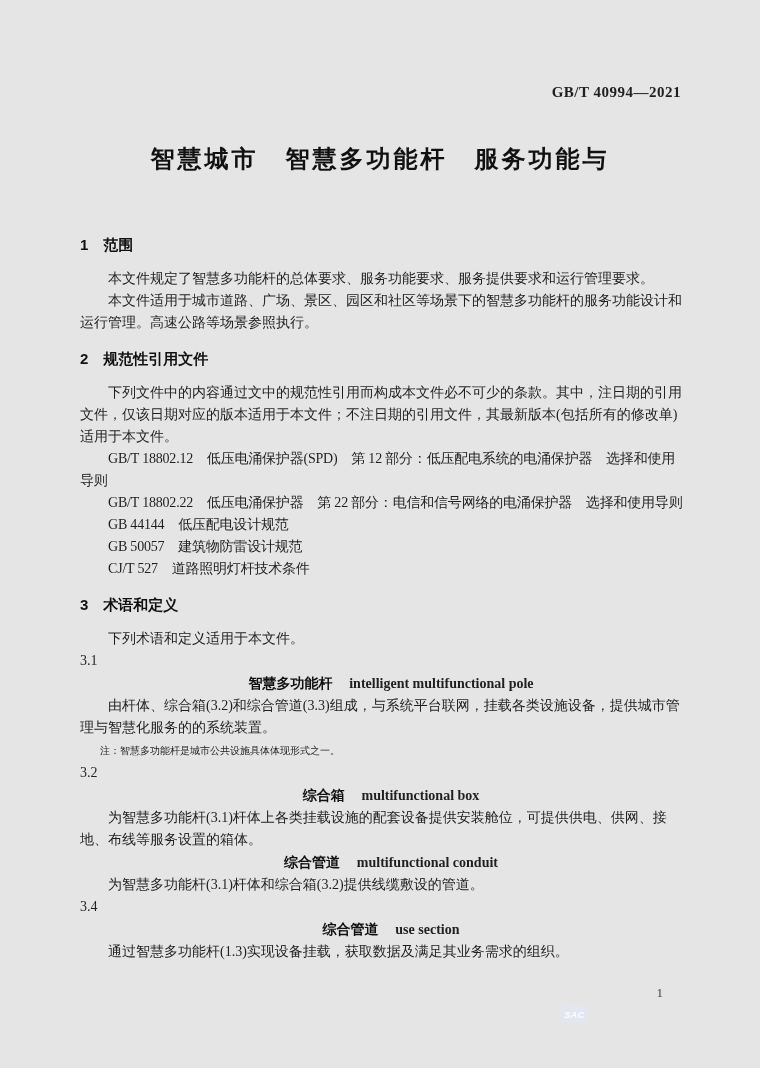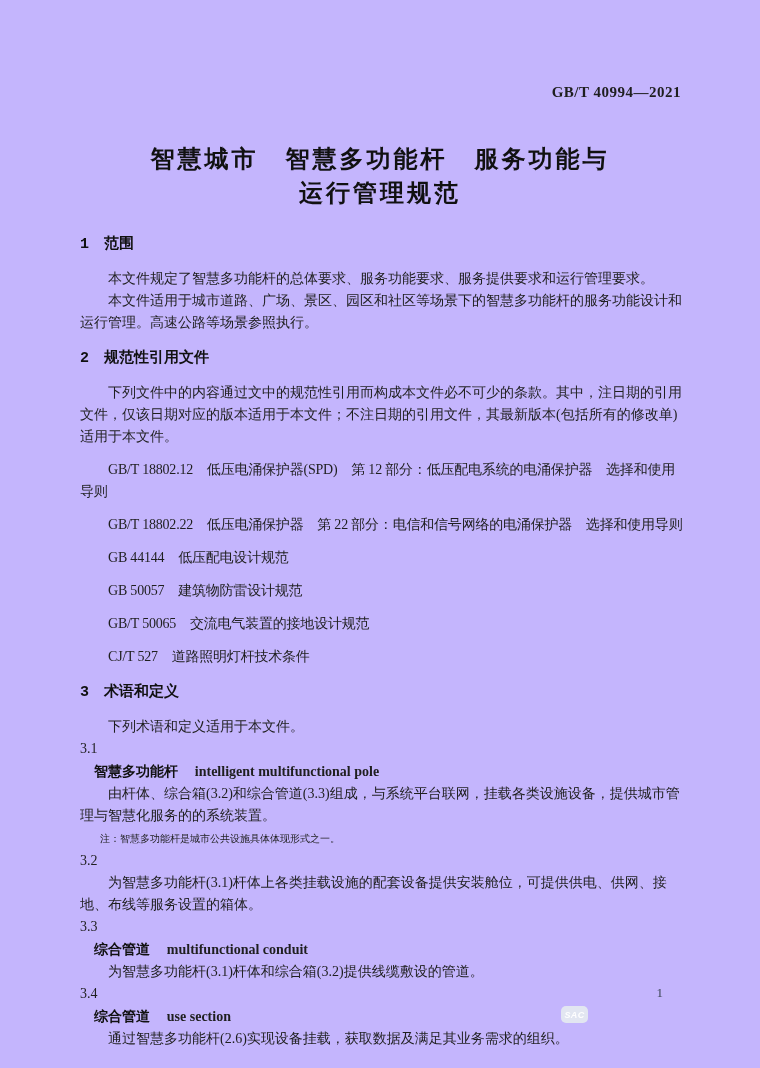--- a/index.html
+++ b/index.html
@@ -1,20 +1,20 @@
 <!DOCTYPE html>
 <html><head>
 <meta charset="utf-8">
 <style>
   * { margin:0; padding:0; box-sizing:border-box; }
   html,body { background:#ffffff; }
   .page {
     position:relative;
     width:760px; height:1068px;
-    background:#c4b5fd;
+    background:#e5e5e5;
     font-family:"Liberation Serif","DejaVu Serif",serif;
     color:#1f1f1f;
     overflow:hidden;
   }
   .std-code {
     position:absolute; top:84px; right:79px;
     font-size:15px; font-weight:bold; letter-spacing:0.5px;
     font-family:"Liberation Serif","DejaVu Serif",serif;
   }
   .doc-title {
@@ -22,29 +22,29 @@
     text-align:center;
     font-family:"Liberation Sans","DejaVu Sans",sans-serif;
     font-weight:bold; font-size:24px; line-height:34px;
     letter-spacing:3px; color:#111;
   }
   .content {
     position:absolute; top:234px; left:80px; width:608px;
     font-size:14px; line-height:22px;
   }
   .sec-heading {
-    font-family:Liberation Mono, monospace;
+    font-family:Liberation Sans, sans-serif;
     font-weight:bold; font-size:15px; color:#111;
     margin:14px 0 12px;
   }
   .sec-heading.first { margin-top:0; }
   .para { text-indent:2em; }
-  .ref-item { text-indent:2em; letter-spacing:-0.2px;margin-top:11px; }
+  .ref-item { text-indent:2em; letter-spacing:-0.2px; }
   .term-number { text-indent:0; }
-  .term-title { text-indent:1em; font-weight:bold; }
+  .term-title { text-indent:1em; font-weight:bold;text-align:center; }
   .term-title .cn {
     font-family:"Liberation Sans","DejaVu Sans",sans-serif; color:#111;
   }
   .term-title .en {
     font-family:"Liberation Serif","DejaVu Serif",serif;
     margin-left:1.2em;
   }
   .term-def { text-indent:2em; }
   .term-note { text-indent:2em; font-size:10px; line-height:17px; margin:3px 0 3px; }
   .page-number {
@@ -63,63 +63,61 @@
 </style>
 </head>
 <body>
 
 <div class="page">
 
   <div class="std-code">GB/T 40994—2021</div>
 
   <div class="doc-title">
     <div>智慧城市　智慧多功能杆　服务功能与</div>
-    <div>运行管理规范</div>
   </div>
 
   <div class="content">
 
     <div class="sec-heading first">1　范围</div>
     <p class="para">本文件规定了智慧多功能杆的总体要求、服务功能要求、服务提供要求和运行管理要求。</p>
     <p class="para">本文件适用于城市道路、广场、景区、园区和社区等场景下的智慧多功能杆的服务功能设计和运行管理。高速公路等场景参照执行。</p>
 
     <div class="sec-heading">2　规范性引用文件</div>
     <p class="para">下列文件中的内容通过文中的规范性引用而构成本文件必不可少的条款。其中，注日期的引用文件，仅该日期对应的版本适用于本文件；不注日期的引用文件，其最新版本(包括所有的修改单)适用于本文件。</p>
     <p class="ref-item">GB/T 18802.12　低压电涌保护器(SPD)　第 12 部分：低压配电系统的电涌保护器　选择和使用导则</p>
     <p class="ref-item">GB/T 18802.22　低压电涌保护器　第 22 部分：电信和信号网络的电涌保护器　选择和使用导则</p>
     <p class="ref-item">GB 44144　低压配电设计规范</p>
     <p class="ref-item">GB 50057　建筑物防雷设计规范</p>
-    <p class="ref-item">GB/T 50065　交流电气装置的接地设计规范</p>
     <p class="ref-item">CJ/T 527　道路照明灯杆技术条件</p>
 
     <div class="sec-heading">3　术语和定义</div>
     <p class="para">下列术语和定义适用于本文件。</p>
 
     <div class="term-group">
       <p class="term-number">3.1</p>
       <p class="term-title"><span class="cn">智慧多功能杆</span><span class="en">intelligent multifunctional pole</span></p>
       <p class="term-def">由杆体、综合箱(3.2)和综合管道(3.3)组成，与系统平台联网，挂载各类设施设备，提供城市管理与智慧化服务的的系统装置。</p>
       <p class="term-note">注：智慧多功能杆是城市公共设施具体体现形式之一。</p>
     </div>
 
     <div class="term-group">
       <p class="term-number">3.2</p>
+      <p class="term-title"><span class="cn">综合箱</span><span class="en">multifunctional box</span></p>
       <p class="term-def">为智慧多功能杆(3.1)杆体上各类挂载设施的配套设备提供安装舱位，可提供供电、供网、接地、布线等服务设置的箱体。</p>
     </div>
 
     <div class="term-group">
-      <p class="term-number">3.3</p>
       <p class="term-title"><span class="cn">综合管道</span><span class="en">multifunctional conduit</span></p>
       <p class="term-def">为智慧多功能杆(3.1)杆体和综合箱(3.2)提供线缆敷设的管道。</p>
     </div>
 
     <div class="term-group">
       <p class="term-number">3.4</p>
       <p class="term-title"><span class="cn">综合管道</span><span class="en">use section</span></p>
-      <p class="term-def">通过智慧多功能杆(2.6)实现设备挂载，获取数据及满足其业务需求的组织。</p>
+      <p class="term-def">通过智慧多功能杆(1.3)实现设备挂载，获取数据及满足其业务需求的组织。</p>
     </div>
 
   </div>
 
   <div class="page-number">1</div>
 
   <div class="watermark">SAC</div>
 
 </div>
 

